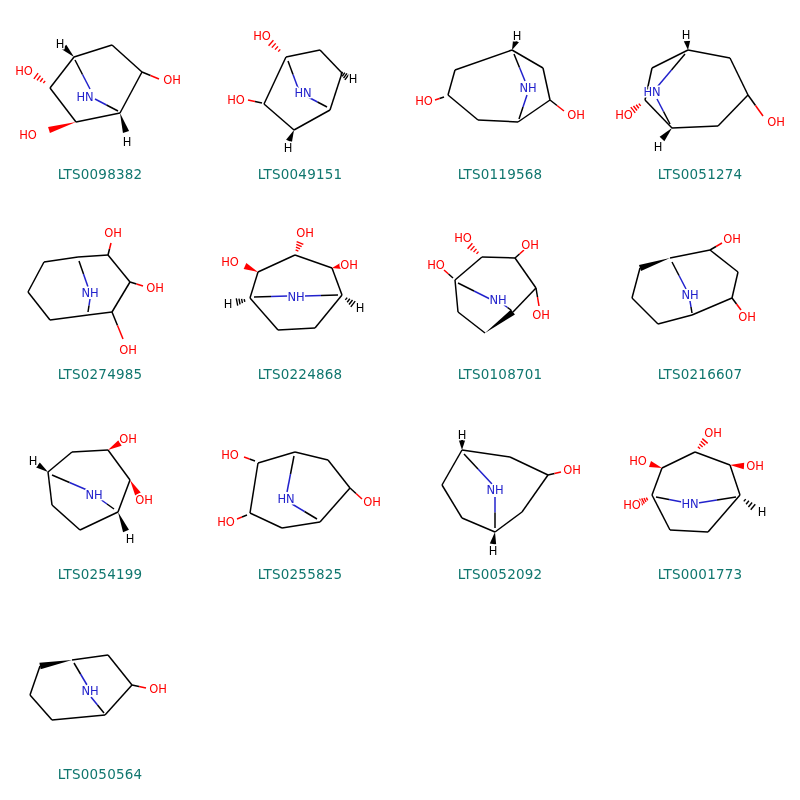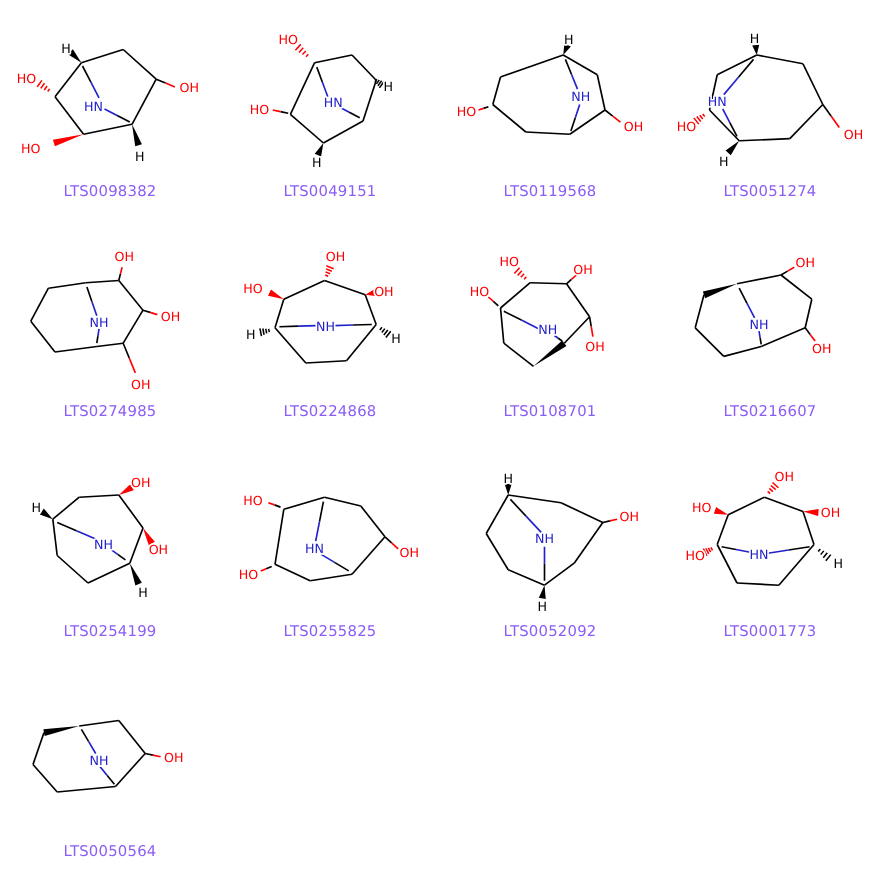--- a/index.html
+++ b/index.html
@@ -7,21 +7,21 @@
     width:800px;height:800px;
     display:grid;
     grid-template-columns:repeat(4,200px);
     grid-auto-rows:200px;
     background:#ffffff;
   }
   .cell{margin:0;display:flex;flex-direction:column;align-items:center;}
   .mol{width:200px;height:158px;display:block;}
   .mol-id{
     font-family:"DejaVu Sans","Liberation Sans",sans-serif;
-    font-size:13.5px;color:#8b5cf6;margin-top:8px;letter-spacing:.2px;
+    font-size:13.5px;color:#0f766e;margin-top:8px;letter-spacing:.2px;
   }
   .atom{
     font-family:"DejaVu Sans","Liberation Sans",sans-serif;
     font-size:11.5px;text-anchor:middle;dominant-baseline:central;
     paint-order:stroke;stroke:#ffffff;stroke-width:3px;stroke-linejoin:round;
   }
 </style>
 </head>
 <body>
 

